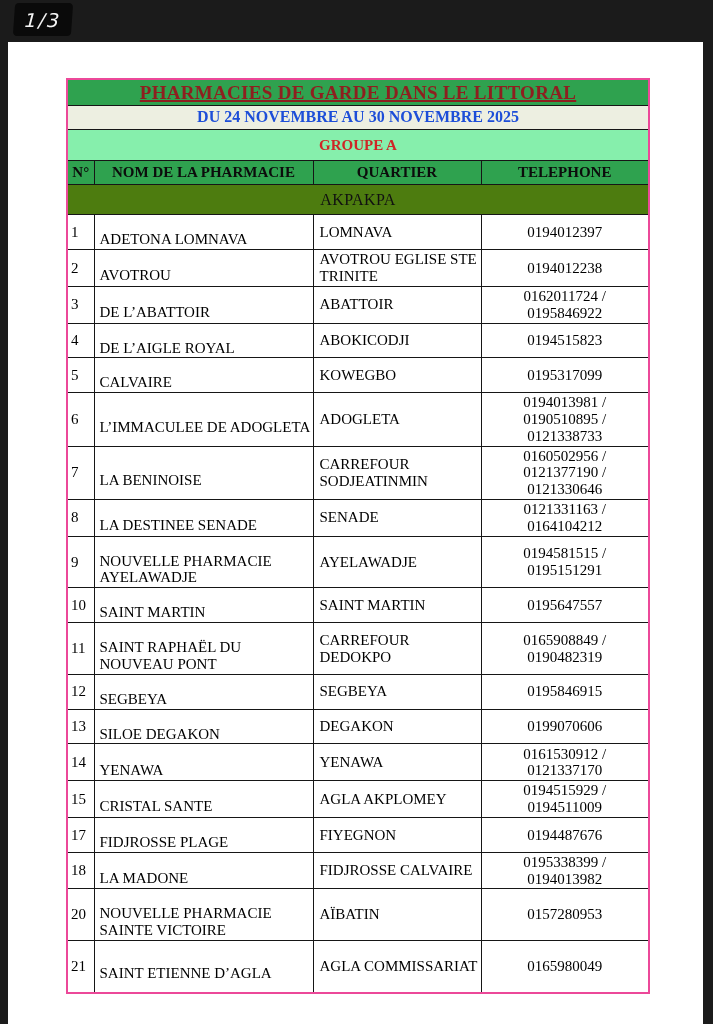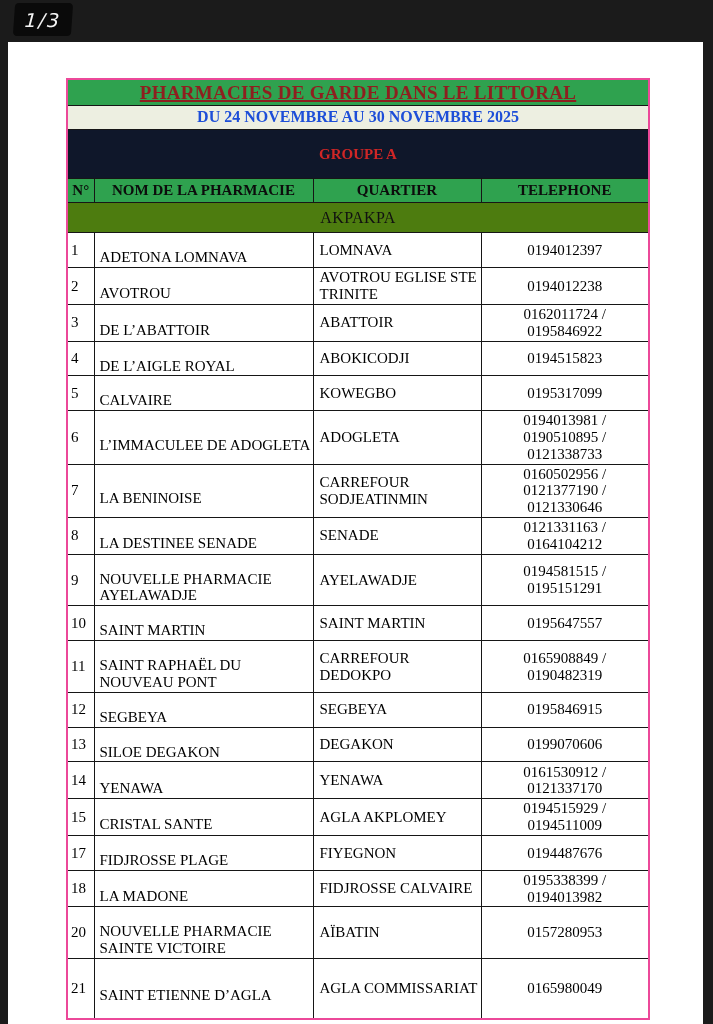--- a/index.html
+++ b/index.html
@@ -69,26 +69,26 @@
     text-decoration-thickness: 2px;
   }
   .date-cell {
     background: #edefe1;
     color: #1d4ed8;
     font-weight: bold;
     font-size: 16px;
     text-align: center;
   }
   .group-cell {
-    background: #0f172a;
+    background: #86efac;
     color: #cf2626;
     font-weight: bold;
     font-size: 15px;
     text-align: center;
-    padding: 16px;
+    padding: 7px;
   }
   th.colhead {
     background: #2fa24f;
     color: #0c0c0c;
     font-weight: bold;
     font-size: 15px;
     text-align: center;
     padding: 2px 0;
   }
   .section-cell {
@@ -262,21 +262,21 @@
         <td class="name">LA MADONE</td>
         <td class="quartier">FIDJROSSE CALVAIRE</td>
         <td class="tel">0195338399 / 0194013982</td>
       </tr>
       <tr style="height:48px">
         <td class="num">20</td>
         <td class="name">NOUVELLE PHARMACIE SAINTE VICTOIRE</td>
         <td class="quartier">AÏBATIN</td>
         <td class="tel">0157280953</td>
       </tr>
-      <tr style="height:60px">
+      <tr style="height:52px">
         <td class="num">21</td>
         <td class="name">SAINT ETIENNE D’AGLA</td>
         <td class="quartier">AGLA COMMISSARIAT</td>
         <td class="tel">0165980049</td>
       </tr>
     </tbody>
       </table>
   </div>
 </div>
 

